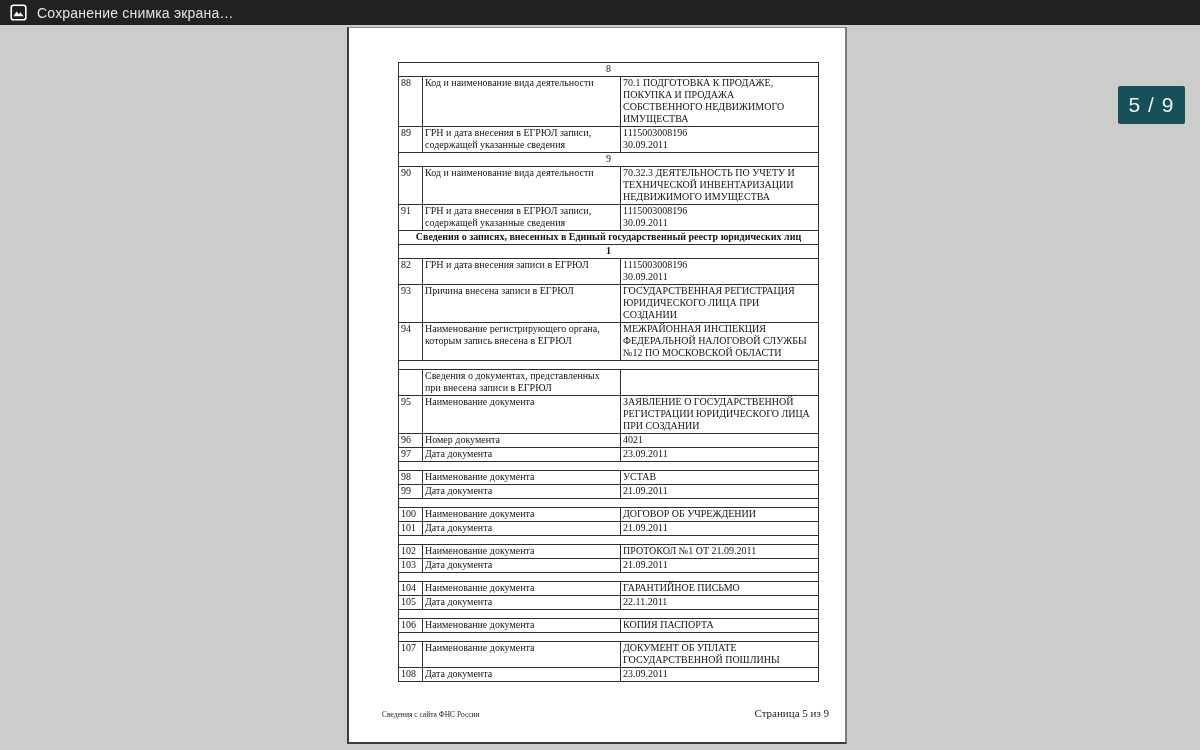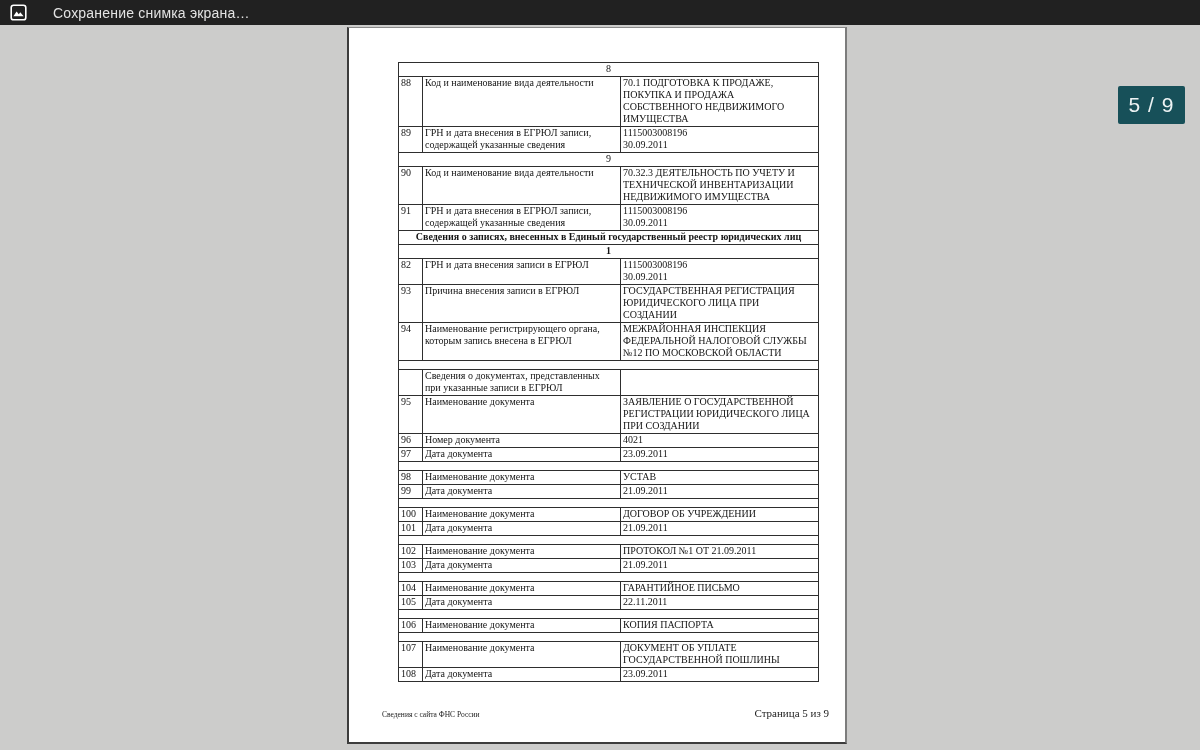--- a/index.html
+++ b/index.html
@@ -5,21 +5,21 @@
   * { margin: 0; padding: 0; box-sizing: border-box; }
   html, body { width: 1200px; height: 750px; overflow: hidden; }
   body { font-family: "Liberation Sans", sans-serif; background: #cccccb; position: relative; }
 
   
   .notif-bar {
     position: absolute; left: 0; top: 0; width: 1200px; height: 25px;
     background: #212121; display: flex; align-items: center; z-index: 5;
   }
   .notif-icon { margin-left: 10px; width: 17px; height: 17px; display: block; }
-  .notif-title { color: #e3e3e3; font-size: 14px; margin-left: 26px; letter-spacing: .2px; }
+  .notif-title { color: #e3e3e3; font-size: 14px; margin-left: 10px; letter-spacing: .2px; }
 
   
   .viewer {
     position: absolute; left: 0; top: 25px; width: 1200px; height: 725px;
     background: #cccccb;
   }
 
   
   .page {
     position: absolute; left: 347px; top: 2px; width: 500px; height: 717px;
@@ -130,40 +130,40 @@
             <td colspan="3" class="c-group bold">1</td>
           </tr>
           <tr>
             <td class="c-num">82</td>
             <td class="c-label">ГРН и дата внесения записи в ЕГРЮЛ</td>
             <td class="c-value">1115003008196
 30.09.2011</td>
           </tr>
           <tr>
             <td class="c-num">93</td>
-            <td class="c-label">Причина внесения записи в ЕГРЮЛ</td>
+            <td class="c-label">Причина внесена записи в ЕГРЮЛ</td>
             <td class="c-value">ГОСУДАРСТВЕННАЯ РЕГИСТРАЦИЯ
 ЮРИДИЧЕСКОГО ЛИЦА ПРИ
 СОЗДАНИИ</td>
           </tr>
           <tr>
             <td class="c-num">94</td>
             <td class="c-label">Наименование регистрирующего органа,
 которым запись внесена в ЕГРЮЛ</td>
             <td class="c-value">МЕЖРАЙОННАЯ ИНСПЕКЦИЯ
 ФЕДЕРАЛЬНОЙ НАЛОГОВОЙ СЛУЖБЫ
 №12 ПО МОСКОВСКОЙ ОБЛАСТИ</td>
           </tr>
           <tr>
             <td colspan="3" class="c-spacer"></td>
           </tr>
           <tr>
             <td class="c-num"></td>
             <td class="c-label">Сведения о документах, представленных
-при указанные записи в ЕГРЮЛ</td>
+при внесена записи в ЕГРЮЛ</td>
             <td class="c-value"></td>
           </tr>
           <tr>
             <td class="c-num">95</td>
             <td class="c-label">Наименование документа</td>
             <td class="c-value">ЗАЯВЛЕНИЕ О ГОСУДАРСТВЕННОЙ
 РЕГИСТРАЦИИ ЮРИДИЧЕСКОГО ЛИЦА
 ПРИ СОЗДАНИИ</td>
           </tr>
           <tr>

